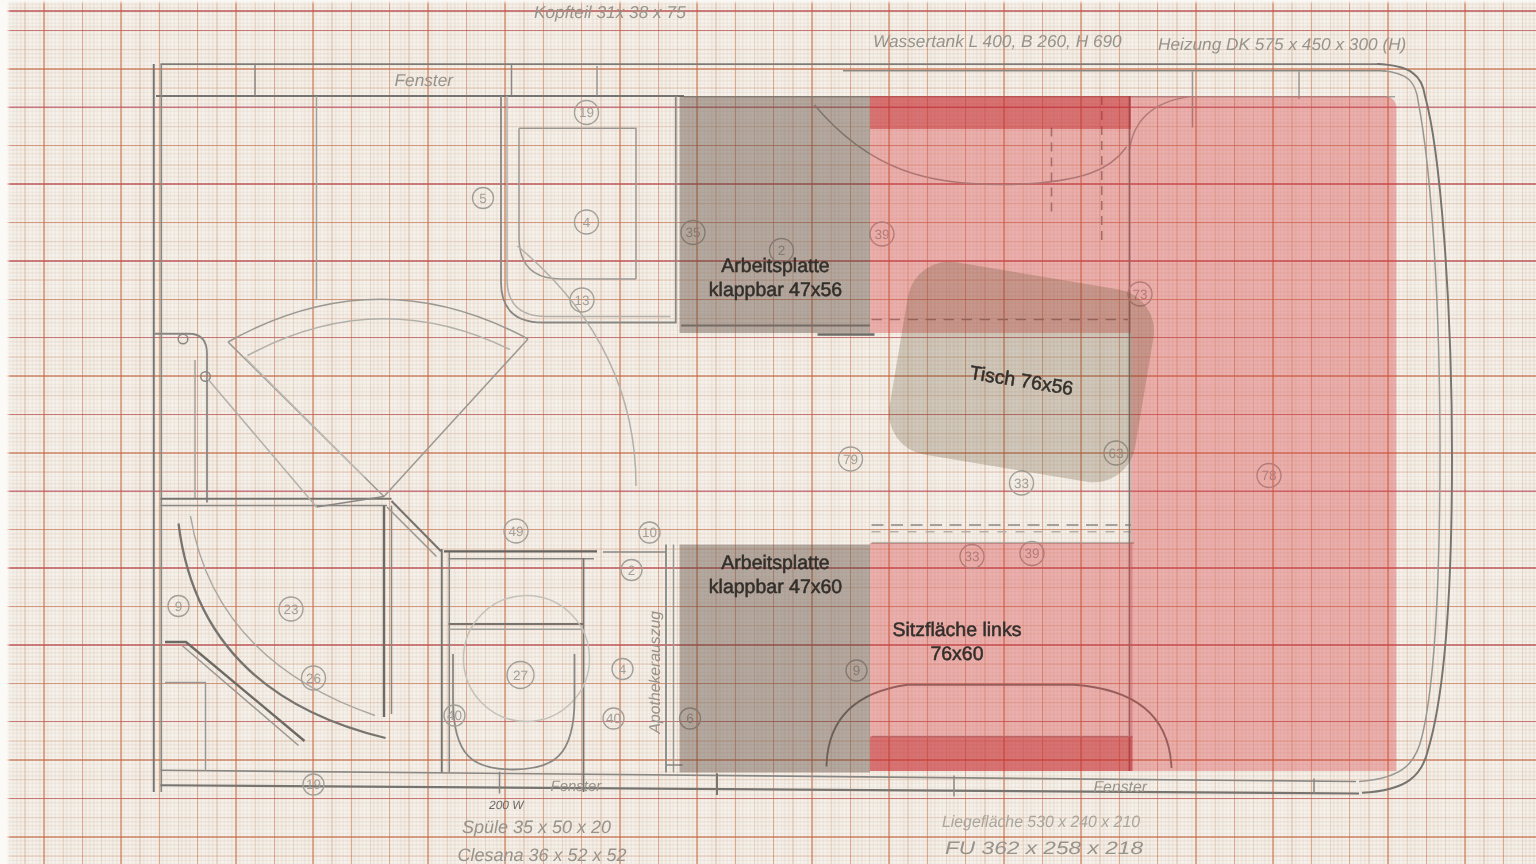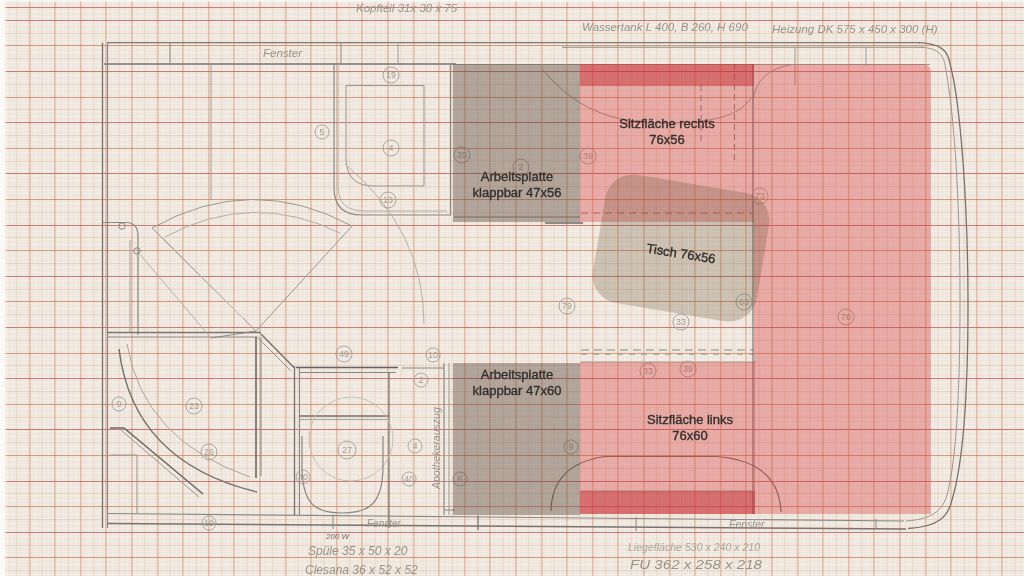--- a/index.html
+++ b/index.html
@@ -246,24 +246,23 @@
 <div class="ov" style="left:580px;top:362px;width:175px;height:152px;background:rgba(216,55,56,0.35)"></div>
 
 <div class="ov" style="left:580px;top:491px;width:175px;height:23px;background:rgba(190,30,35,0.42)"></div>
 
 <div class="ov" style="left:453px;top:64px;width:127px;height:158px;background:rgba(90,70,58,0.42)"></div>
 
 <div class="ov" style="left:453px;top:363px;width:127px;height:152px;background:rgba(90,70,58,0.42)"></div>
 
 <div class="ov" style="left:598px;top:183px;width:166px;height:130px;background:rgba(95,75,45,0.25);border-radius:28px;transform:rotate(9.5deg)"></div>
 
-<div class="lbl" style="left:567px;top:116px;width:200px">Sitzfläche rechts<br>76x56</div>
-
-
-<div class="lbl" style="left:590px;top:412px;width:200px">Sitzfläche links<br>76x60</div>
+
+
+<div class="lbl" style="left:538px;top:412px;width:200px">Sitzfläche links<br>76x60</div>
 
 <div class="lbl" style="left:417px;top:169px;width:200px">Arbeitsplatte<br>klappbar 47x56</div>
 
 <div class="lbl" style="left:417px;top:367px;width:200px">Arbeitsplatte<br>klappbar 47x60</div>
 
 <div class="lbl" style="left:581px;top:246px;width:200px;transform:rotate(9deg)">Tisch 76x56</div>
 
 <div class="ov" style="left:0;top:0;width:7px;height:576px;background:linear-gradient(90deg,#fbfaf7 60%,rgba(251,250,247,0))"></div>
 
 <div class="ov" style="left:0;top:0;width:1024px;height:3px;background:linear-gradient(180deg,#fbfaf7,rgba(251,250,247,0))"></div>

